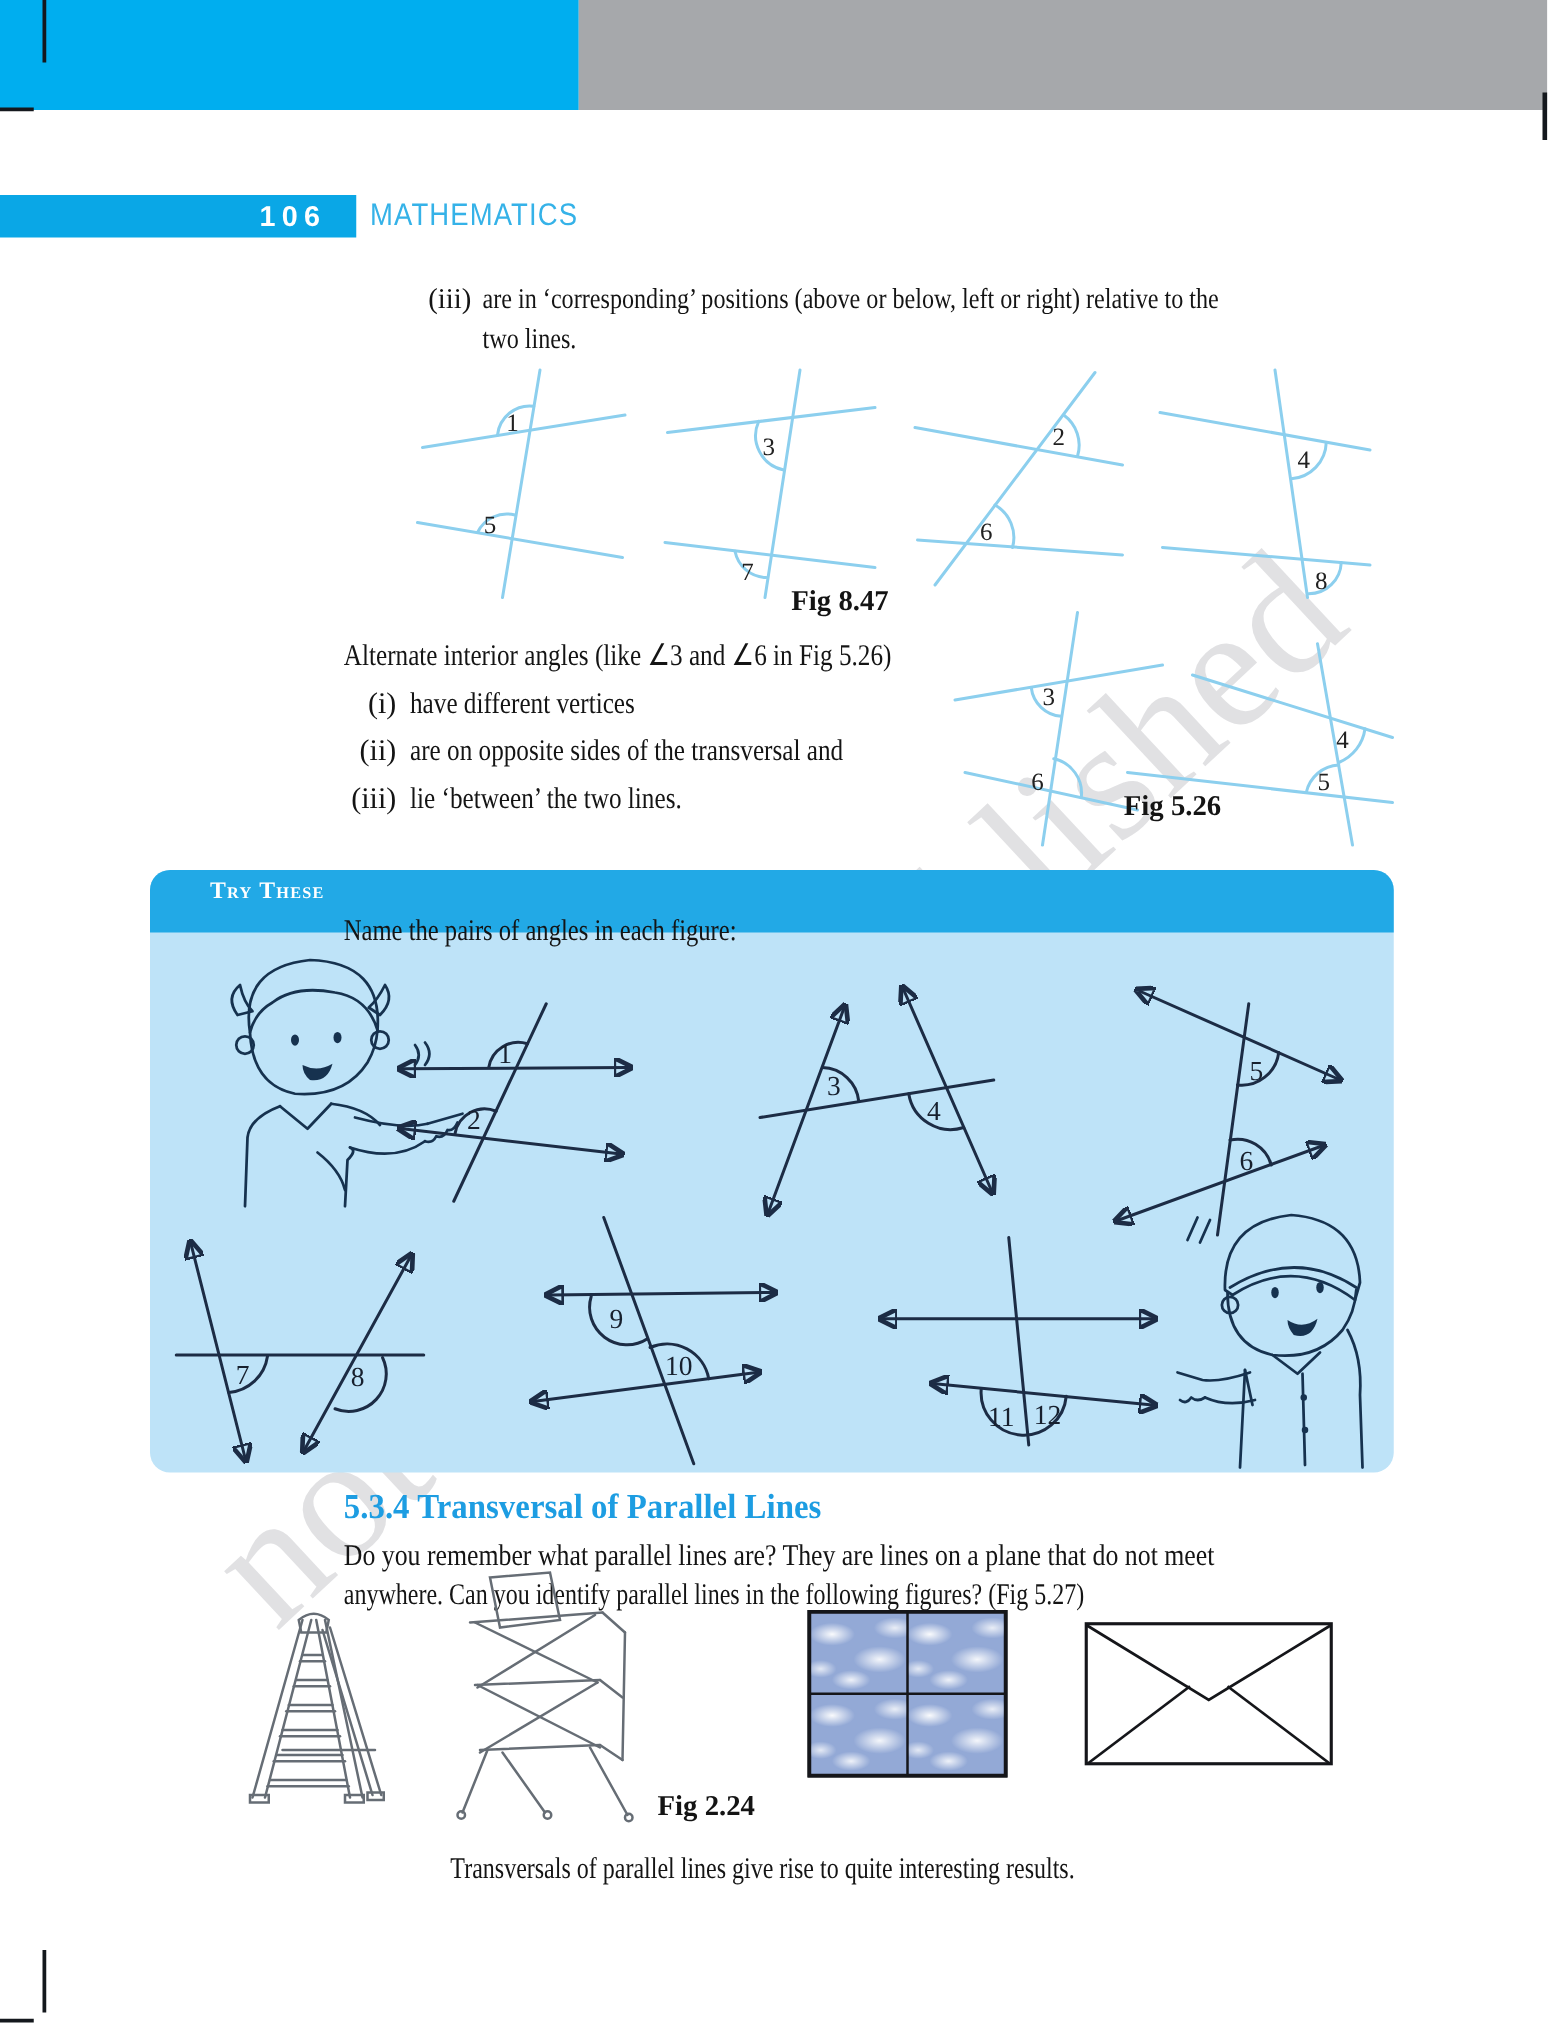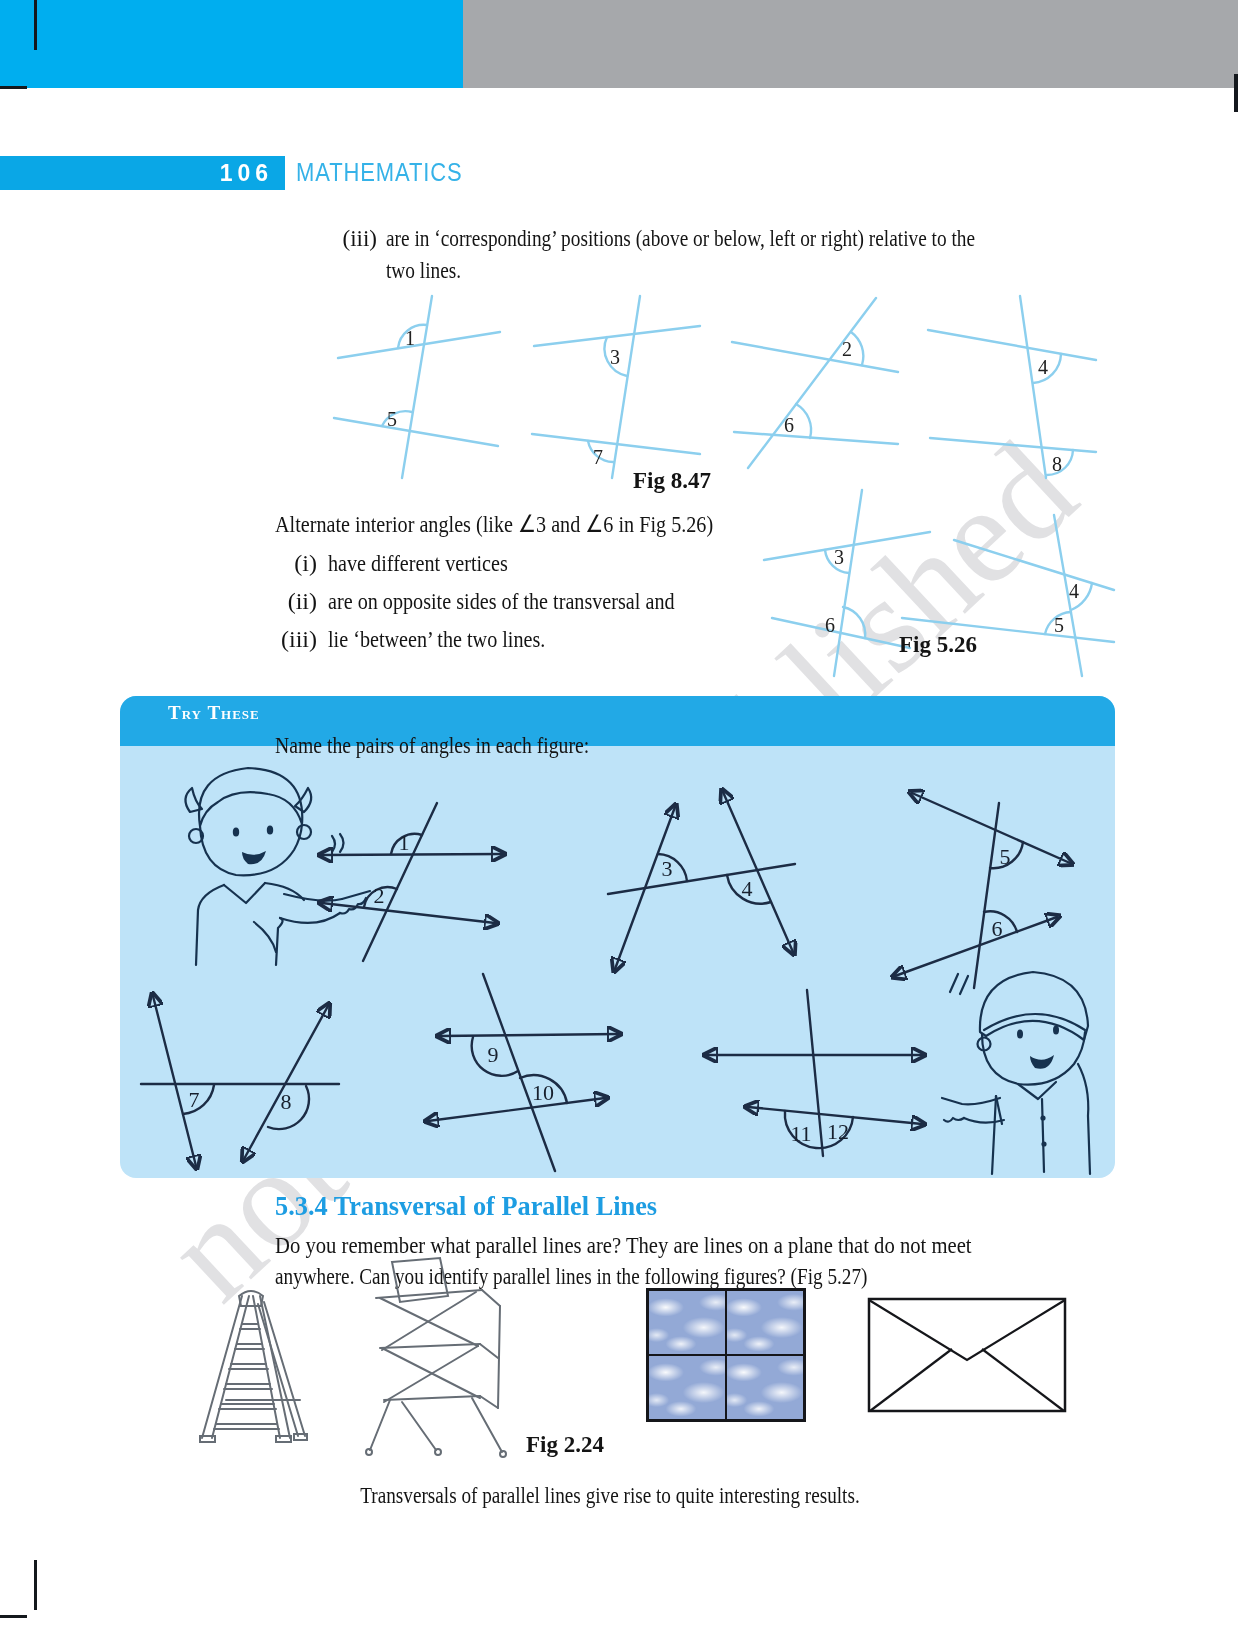--- a/index.html
+++ b/index.html
@@ -4,21 +4,21 @@
 <style>
   html,body{margin:0;padding:0;background:#fff;}
   .page{position:relative;width:1238px;height:1635px;background:#fff;overflow:hidden;
         font-family:"Liberation Serif",serif;color:#141414;}
   .abs{position:absolute;}
   
   .bar-cyan{left:0;top:0;width:463px;height:88px;background:#00aeef;}
   .bar-gray{left:463px;top:0;width:775px;height:88px;background:#a6a8ab;}
   .mark{background:#14181d;}
   
-  .pgband{left:0;top:156px;width:285px;height:34px;background:#0aa7e6;display:flex;align-items:center;justify-content:flex-end;padding-right:12px;box-sizing:border-box;}
+  .pgband{left:0;top:156px;width:285px;height:34px;background:#0aa7e6;display:flex;align-items:center;justify-content:flex-end;padding-right:24px;box-sizing:border-box;}
   .pgnum{font-family:"Liberation Sans",sans-serif;font-weight:bold;font-size:23px;color:#fff;letter-spacing:5px;}
   .subject{left:296px;top:158px;font-family:"Liberation Sans",sans-serif;font-size:25px;color:#35b2e8;letter-spacing:1px;transform:scaleX(.88);transform-origin:0 50%;}
   
   .t{white-space:nowrap;transform-origin:0 50%;}
   .s23{font-size:23px;}
   .s24{font-size:24px;}
   .cap{font-weight:bold;font-size:23px;text-align:center;}
   .marker{text-align:right;}
   .heading{font-weight:bold;font-size:28px;color:#1d9de2;transform:scaleX(.94);transform-origin:0 50%;white-space:nowrap;}
   

